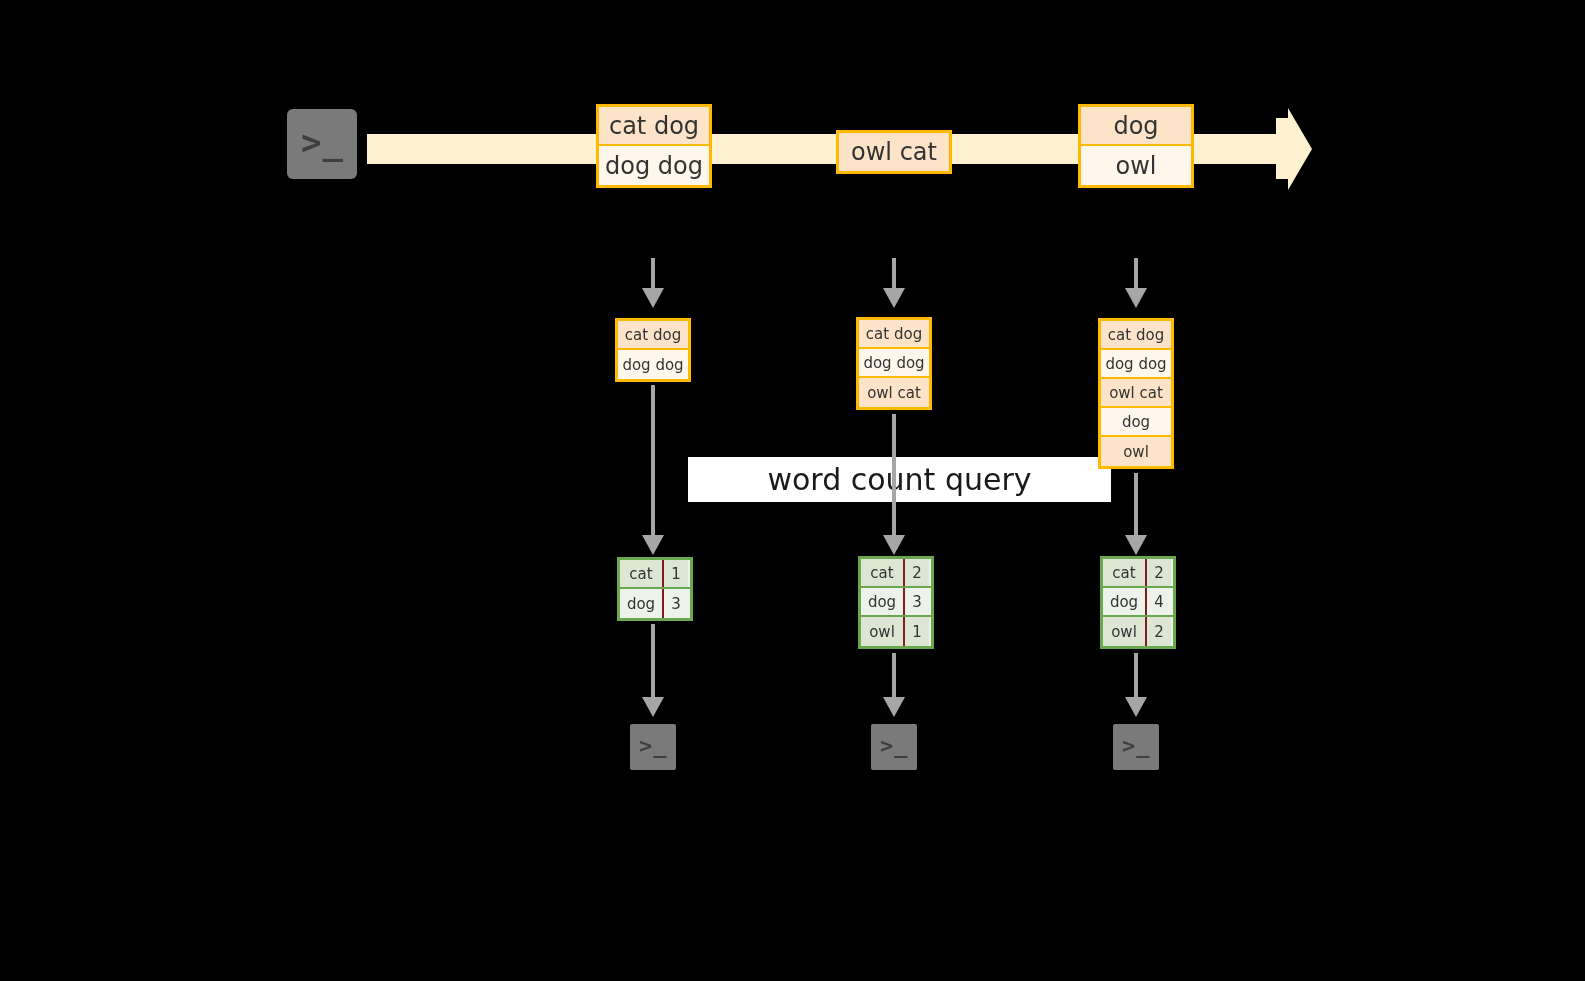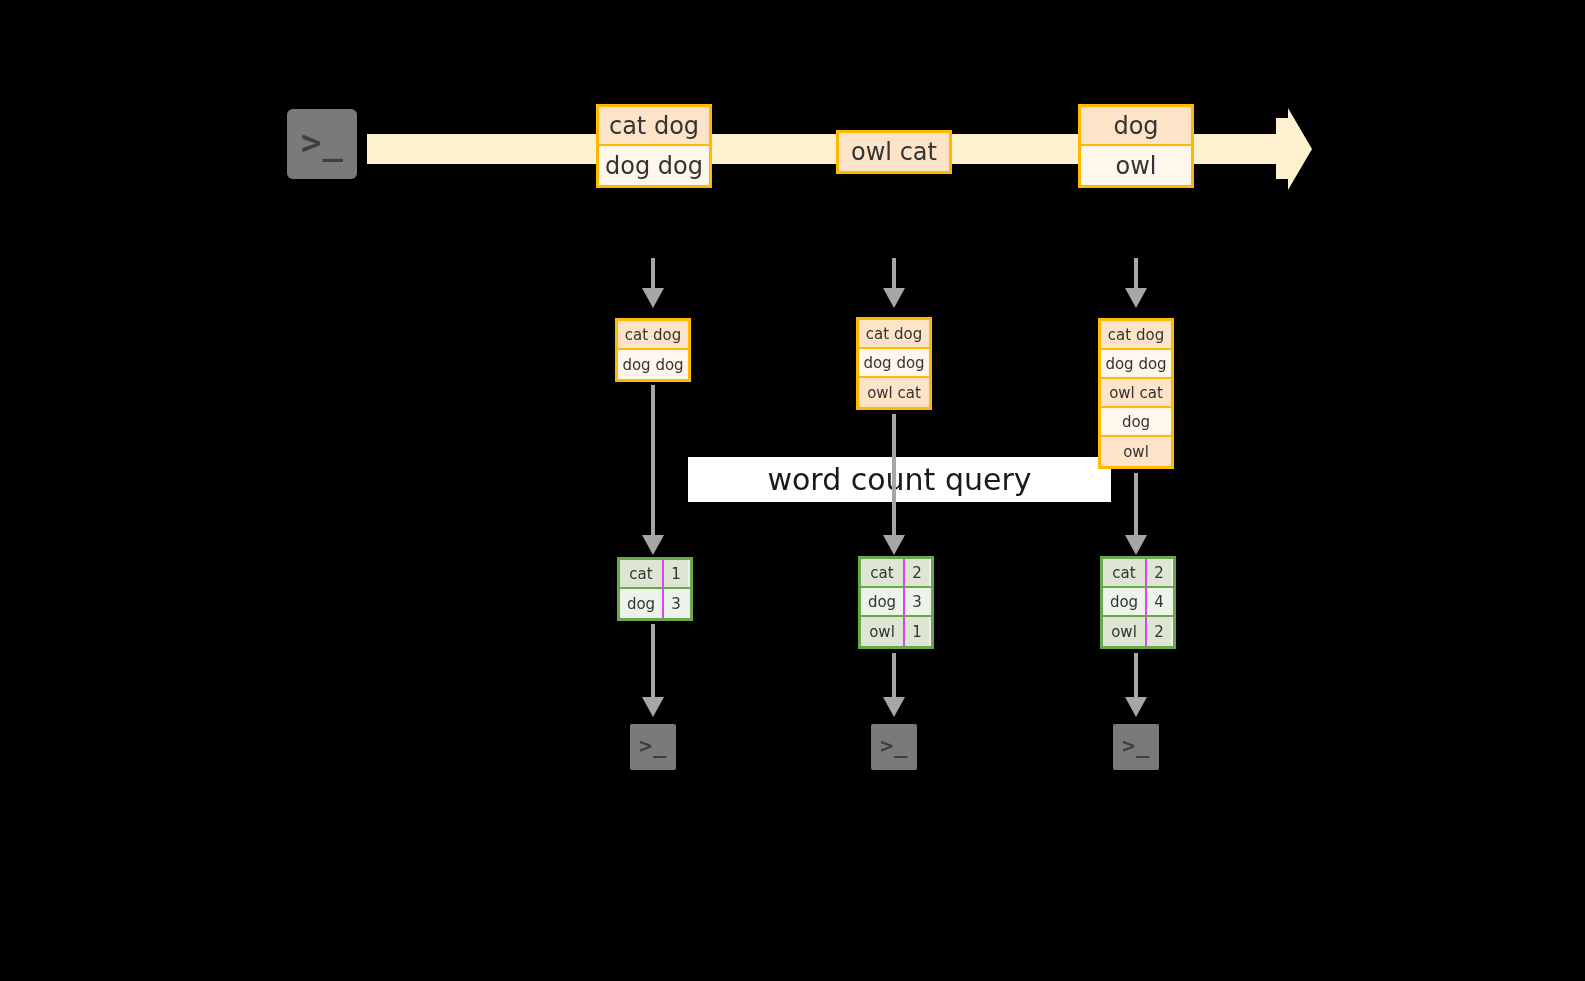--- a/index.html
+++ b/index.html
@@ -97,21 +97,21 @@
     box-sizing:border-box;
     border-bottom:2px solid #6AA84F;
     height:29px;
   }
   .gtable .grow:last-child{border-bottom:none;}
   .gtable .grow .k,.gtable .grow .v{
     box-sizing:border-box;
     display:flex;align-items:center;justify-content:center;
     font-size:15px;color:#333;
   }
-  .gtable .grow .k{width:44px;border-right:2px solid #d946ef;}
+  .gtable .grow .k{width:44px;border-right:2px solid #7f1d1d;}
   .gtable .grow .v{width:24px;}
   .gtable .grow.dark .k,.gtable .grow.dark .v{background:#DCE6D2;}
   .gtable .grow.light .k,.gtable .grow.light .v{background:#EDF3E8;}
   .gtable.c1{left:617px;top:557px;width:76px;}
   .gtable.c2{left:858px;top:556px;width:76px;}
   .gtable.c3{left:1100px;top:556px;width:76px;}
 
   
   .conn{position:absolute;background:#A6A6A6;width:4px;}
   .conn-head{

